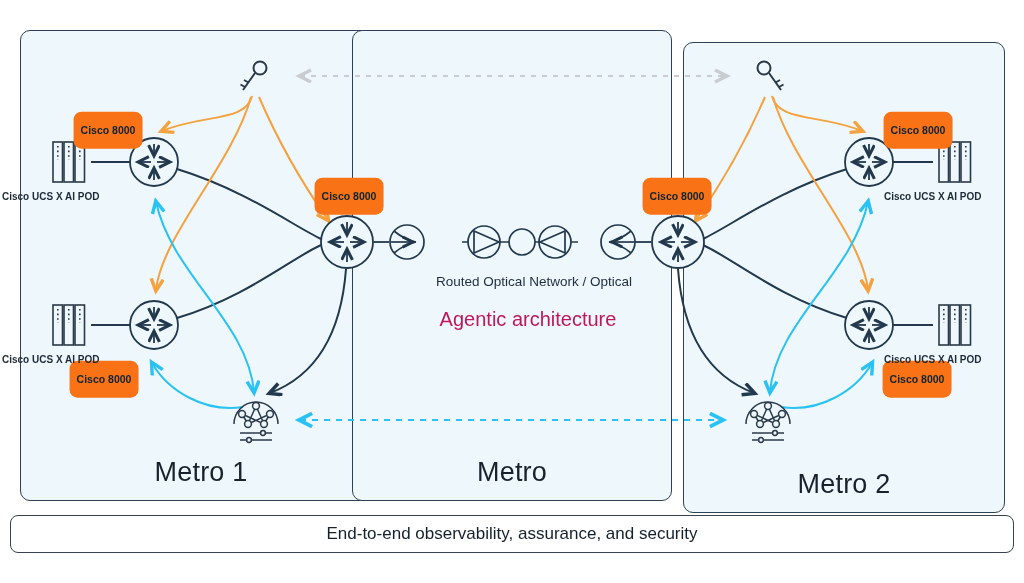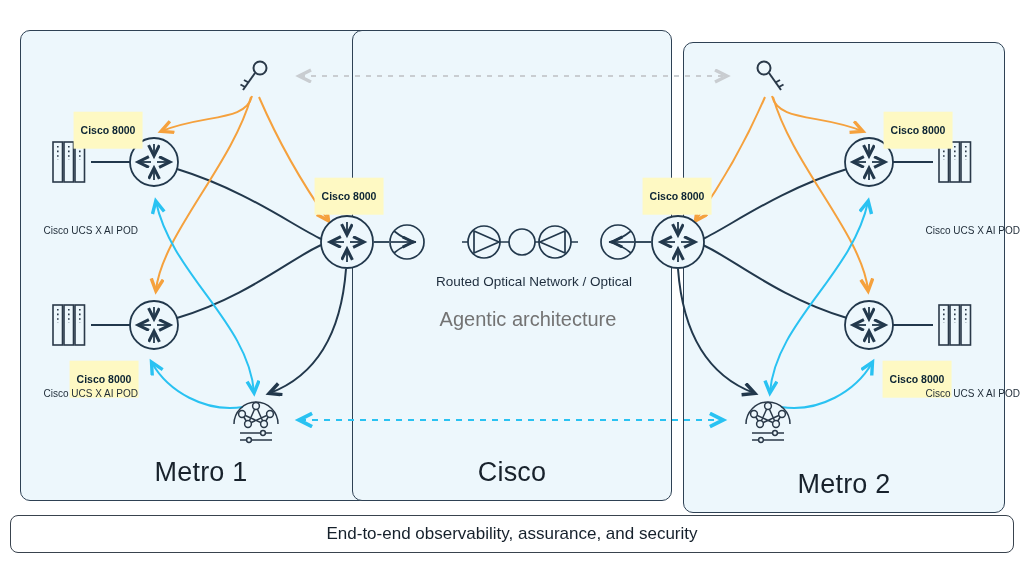--- a/index.html
+++ b/index.html
@@ -17,49 +17,49 @@
   .panel-title{
     position:absolute;bottom:12px;left:0;width:100%;text-align:center;
     font-size:27px;font-weight:400;color:#18222c;letter-spacing:.2px;
   }
   .core-line1{
     position:absolute;left:352px;top:274px;width:364px;text-align:center;
     font-size:13.5px;color:#1e2d3d;
   }
   .core-line2{
     position:absolute;left:352px;top:308px;width:352px;text-align:center;
-    font-size:20px;color:#737373;
+    font-size:20px;color:#be185d;
   }
   .badge{
-    position:absolute;background:#fef9c3;color:#0c2434;font-size:10.5px;font-weight:bold;
-    padding:12px 7px;border-radius:0;white-space:nowrap;line-height:1.2;
+    position:absolute;background:#f97316;color:#0c2434;font-size:10.5px;font-weight:bold;
+    padding:12px 7px;border-radius:8px;white-space:nowrap;line-height:1.2;
     transform:translate(-50%,-50%);
   }
   .rack-label{
-    position:absolute;width:136px;text-align:right;font-size:10px;font-weight:normal;
-    color:#1d2a36;transform:translate(-50%,-50%);white-space:nowrap;margin-top:34px;
+    position:absolute;width:136px;text-align:left;font-size:10px;font-weight:bold;
+    color:#1d2a36;transform:translate(-50%,-50%);white-space:nowrap;
   }
   .banner{
     position:absolute;left:10px;top:515px;width:1004px;height:38px;background:#ffffff;
     border:1.6px solid #39434e;border-radius:8px;box-sizing:border-box;
     display:flex;align-items:center;justify-content:center;
   }
   .banner-text{font-size:17px;color:#15202b;}
   svg.diagram{position:absolute;left:0;top:0;pointer-events:none;}
 </style>
 </head>
 <body>
 
 <div class="canvas">
 
   <div class="panel panel-metro1">
     <div class="panel-title">Metro 1</div>
   </div>
   <div class="panel panel-core">
-    <div class="panel-title">Cisco</div>
+    <div class="panel-title">Metro</div>
   </div>
   <div class="panel panel-metro2">
     <div class="panel-title">Metro 2</div>
   </div>
 
   <svg class="diagram" width="1024" height="583" viewBox="0 0 1024 583">
     <defs>
       <marker id="mO" markerWidth="10" markerHeight="10" refX="6" refY="3.5" orient="auto-start-reverse">
         <path d="M0.5,0.5 L6.5,3.5 L0.5,6.5" fill="none" stroke="#f5a13d" stroke-width="1.7"></path>
       </marker>

